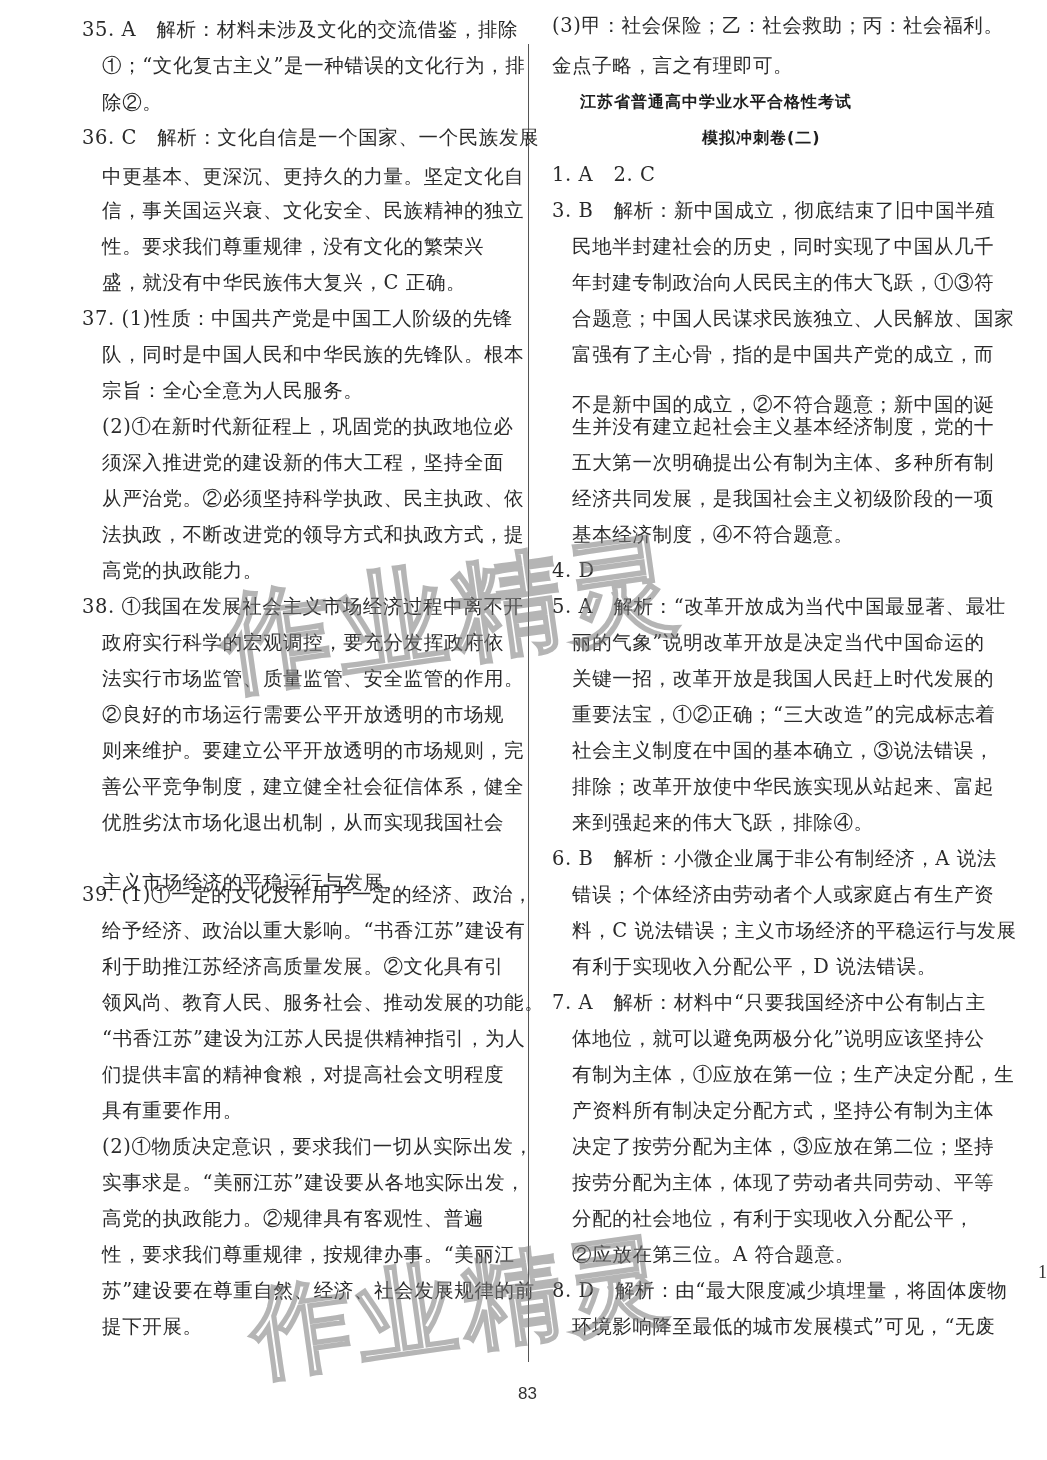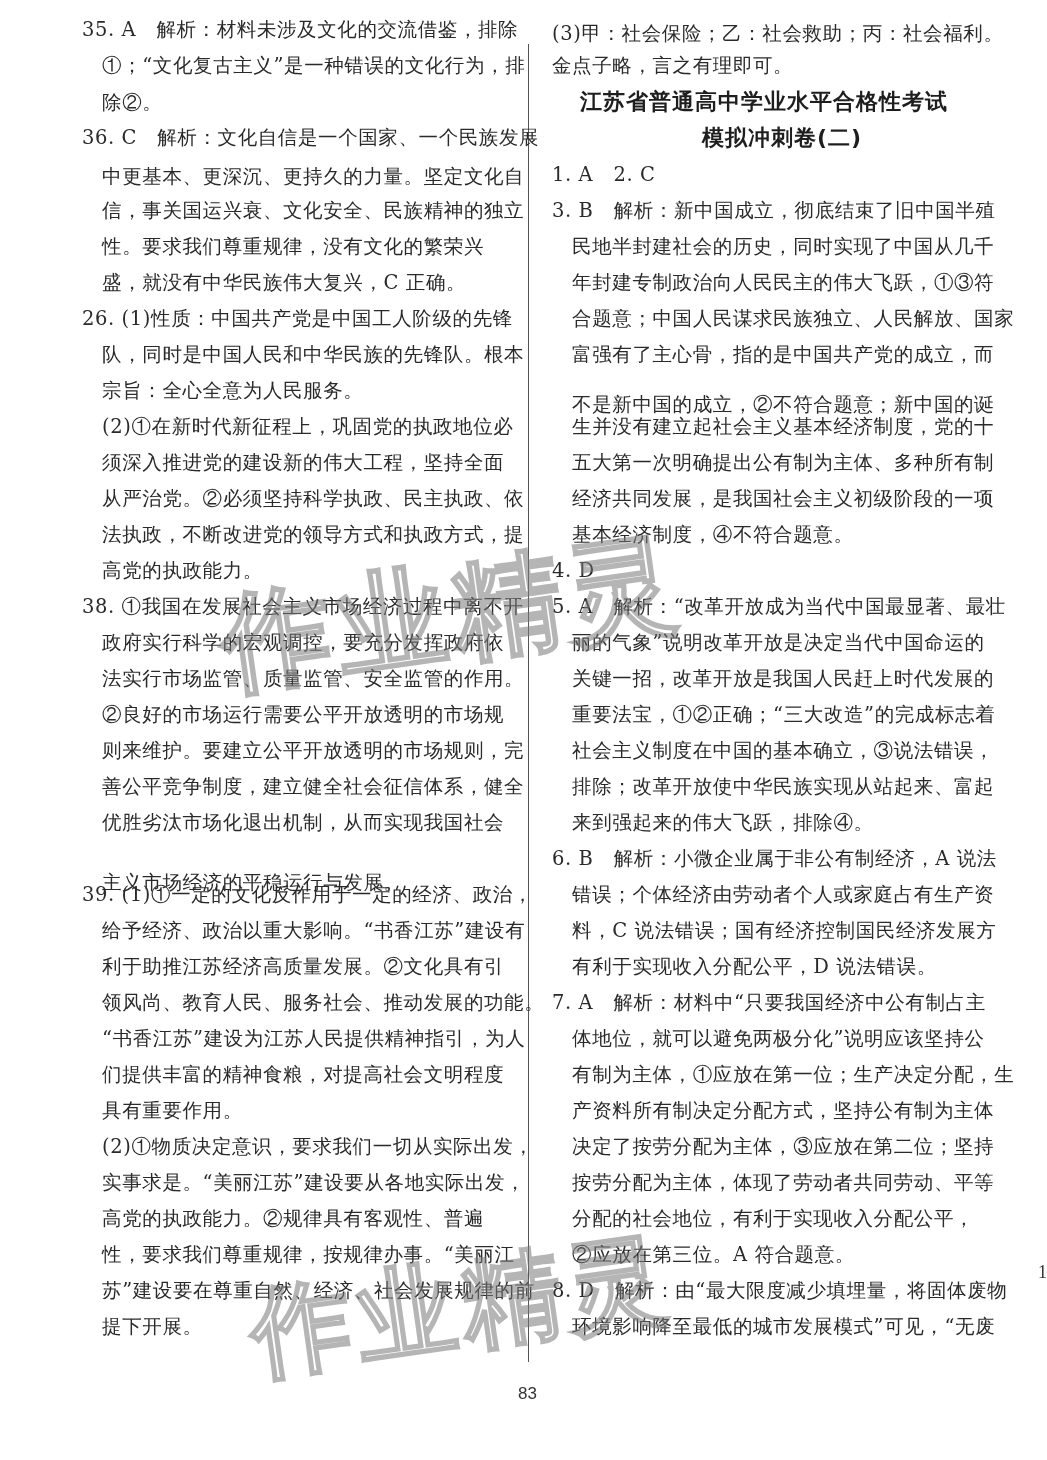--- a/index.html
+++ b/index.html
@@ -9,21 +9,21 @@
   }
   .col { position: absolute; top: 0; }
   .col-left { left: 82px; width: 452px; }
   .col-right { left: 552px; width: 426px; }
   .divider { position: absolute; left: 528px; top: 44px; width: 1px; height: 1318px; background: #555; }
   .line {
     position: absolute; white-space: nowrap; font-size: 19.5px; line-height: 24px; letter-spacing: 0.6px;
   }
   .heading {
     position: absolute; white-space: nowrap; font-family: "DejaVu Sans", "Liberation Sans", sans-serif;
-    font-weight: bold; font-size: 22px; line-height: 28px; color: #1e1e1e; letter-spacing: 1px;
+    font-weight: bold; font-size: 16px; line-height: 28px; color: #1e1e1e; letter-spacing: 1px;
   }
   .page-num {
     position: absolute; left: 518px; top: 1384px; font-family: "Liberation Sans", sans-serif; font-size: 17px; color: #333;
   }
   .edge-mark { position: absolute; left: 1038px; top: 1262px; font-size: 18px; color: #333; font-family: "Liberation Serif", serif; }
   .watermark {
     position: absolute; font-family: "DejaVu Sans", sans-serif; font-weight: bold; color: transparent;
     -webkit-text-stroke: 2px rgba(120,120,120,0.55); letter-spacing: 6px; white-space: nowrap;
     transform: rotate(-8deg);
   }
@@ -35,21 +35,21 @@
 
 <div class="col col-left">
   <div class="line" style="top:18px">35. A　解析：材料未涉及文化的交流借鉴，排除</div>
   <div class="line" style="top:54px">　①；“文化复古主义”是一种错误的文化行为，排</div>
   <div class="line" style="top:91px">　除②。</div>
   <div class="line" style="top:126px">36. C　解析：文化自信是一个国家、一个民族发展</div>
   <div class="line" style="top:165px">　中更基本、更深沉、更持久的力量。坚定文化自</div>
   <div class="line" style="top:199px">　信，事关国运兴衰、文化安全、民族精神的独立</div>
   <div class="line" style="top:235px">　性。要求我们尊重规律，没有文化的繁荣兴</div>
   <div class="line" style="top:271px">　盛，就没有中华民族伟大复兴，C 正确。</div>
-  <div class="line" style="top:307px">26. (1)性质：中国共产党是中国工人阶级的先锋</div>
+  <div class="line" style="top:307px">37. (1)性质：中国共产党是中国工人阶级的先锋</div>
   <div class="line" style="top:343px">　队，同时是中国人民和中华民族的先锋队。根本</div>
   <div class="line" style="top:379px">　宗旨：全心全意为人民服务。</div>
   <div class="line" style="top:415px">　(2)①在新时代新征程上，巩固党的执政地位必</div>
   <div class="line" style="top:451px">　须深入推进党的建设新的伟大工程，坚持全面</div>
   <div class="line" style="top:487px">　从严治党。②必须坚持科学执政、民主执政、依</div>
   <div class="line" style="top:523px">　法执政，不断改进党的领导方式和执政方式，提</div>
   <div class="line" style="top:559px">　高党的执政能力。</div>
   <div class="line" style="top:595px">38. ①我国在发展社会主义市场经济过程中离不开</div>
   <div class="line" style="top:631px">　政府实行科学的宏观调控，要充分发挥政府依</div>
   <div class="line" style="top:667px">　法实行市场监管、质量监管、安全监管的作用。</div>
@@ -67,21 +67,21 @@
   <div class="line" style="top:1099px">　具有重要作用。</div>
   <div class="line" style="top:1135px">　(2)①物质决定意识，要求我们一切从实际出发，</div>
   <div class="line" style="top:1171px">　实事求是。“美丽江苏”建设要从各地实际出发，</div>
   <div class="line" style="top:1207px">　高党的执政能力。②规律具有客观性、普遍</div>
   <div class="line" style="top:1243px">　性，要求我们尊重规律，按规律办事。“美丽江</div>
   <div class="line" style="top:1279px">　苏”建设要在尊重自然、经济、社会发展规律的前</div>
   <div class="line" style="top:1315px">　提下开展。</div>
 </div>
 
 <div class="col col-right">
-  <div class="line" style="top:22px">(3)甲：社会保险；乙：社会救助；丙：社会福利。</div>
+  <div class="line" style="top:14px">(3)甲：社会保险；乙：社会救助；丙：社会福利。</div>
   <div class="line" style="top:54px">金点子略，言之有理即可。</div>
   <div class="heading" style="top:88px; left:28px">江苏省普通高中学业水平合格性考试</div>
   <div class="heading" style="top:124px; left:150px">模拟冲刺卷(二)</div>
 
   <div class="line" style="top:163px">1. A　2. C</div>
   <div class="line" style="top:199px">3. B　解析：新中国成立，彻底结束了旧中国半殖</div>
   <div class="line" style="top:235px">　民地半封建社会的历史，同时实现了中国从几千</div>
   <div class="line" style="top:271px">　年封建专制政治向人民民主的伟大飞跃，①③符</div>
   <div class="line" style="top:307px">　合题意；中国人民谋求民族独立、人民解放、国家</div>
   <div class="line" style="top:343px">　富强有了主心骨，指的是中国共产党的成立，而</div>
@@ -93,21 +93,21 @@
   <div class="line" style="top:559px">4. D</div>
   <div class="line" style="top:595px">5. A　解析：“改革开放成为当代中国最显著、最壮</div>
   <div class="line" style="top:631px">　丽的气象”说明改革开放是决定当代中国命运的</div>
   <div class="line" style="top:667px">　关键一招，改革开放是我国人民赶上时代发展的</div>
   <div class="line" style="top:703px">　重要法宝，①②正确；“三大改造”的完成标志着</div>
   <div class="line" style="top:739px">　社会主义制度在中国的基本确立，③说法错误，</div>
   <div class="line" style="top:775px">　排除；改革开放使中华民族实现从站起来、富起</div>
   <div class="line" style="top:811px">　来到强起来的伟大飞跃，排除④。</div>
   <div class="line" style="top:847px">6. B　解析：小微企业属于非公有制经济，A 说法</div>
   <div class="line" style="top:883px">　错误；个体经济由劳动者个人或家庭占有生产资</div>
-  <div class="line" style="top:919px">　料，C 说法错误；国有经济控制国民经济发展方</div>
+  <div class="line" style="top:919px">　料，C 说法错误；主义市场经济的平稳运行与发展</div>
   <div class="line" style="top:955px">　有利于实现收入分配公平，D 说法错误。</div>
   <div class="line" style="top:991px">7. A　解析：材料中“只要我国经济中公有制占主</div>
   <div class="line" style="top:1027px">　体地位，就可以避免两极分化”说明应该坚持公</div>
   <div class="line" style="top:1063px">　有制为主体，①应放在第一位；生产决定分配，生</div>
   <div class="line" style="top:1099px">　产资料所有制决定分配方式，坚持公有制为主体</div>
   <div class="line" style="top:1135px">　决定了按劳分配为主体，③应放在第二位；坚持</div>
   <div class="line" style="top:1171px">　按劳分配为主体，体现了劳动者共同劳动、平等</div>
   <div class="line" style="top:1207px">　分配的社会地位，有利于实现收入分配公平，</div>
   <div class="line" style="top:1243px">　②应放在第三位。A 符合题意。</div>
   <div class="line" style="top:1279px">8. D　解析：由“最大限度减少填埋量，将固体废物</div>

